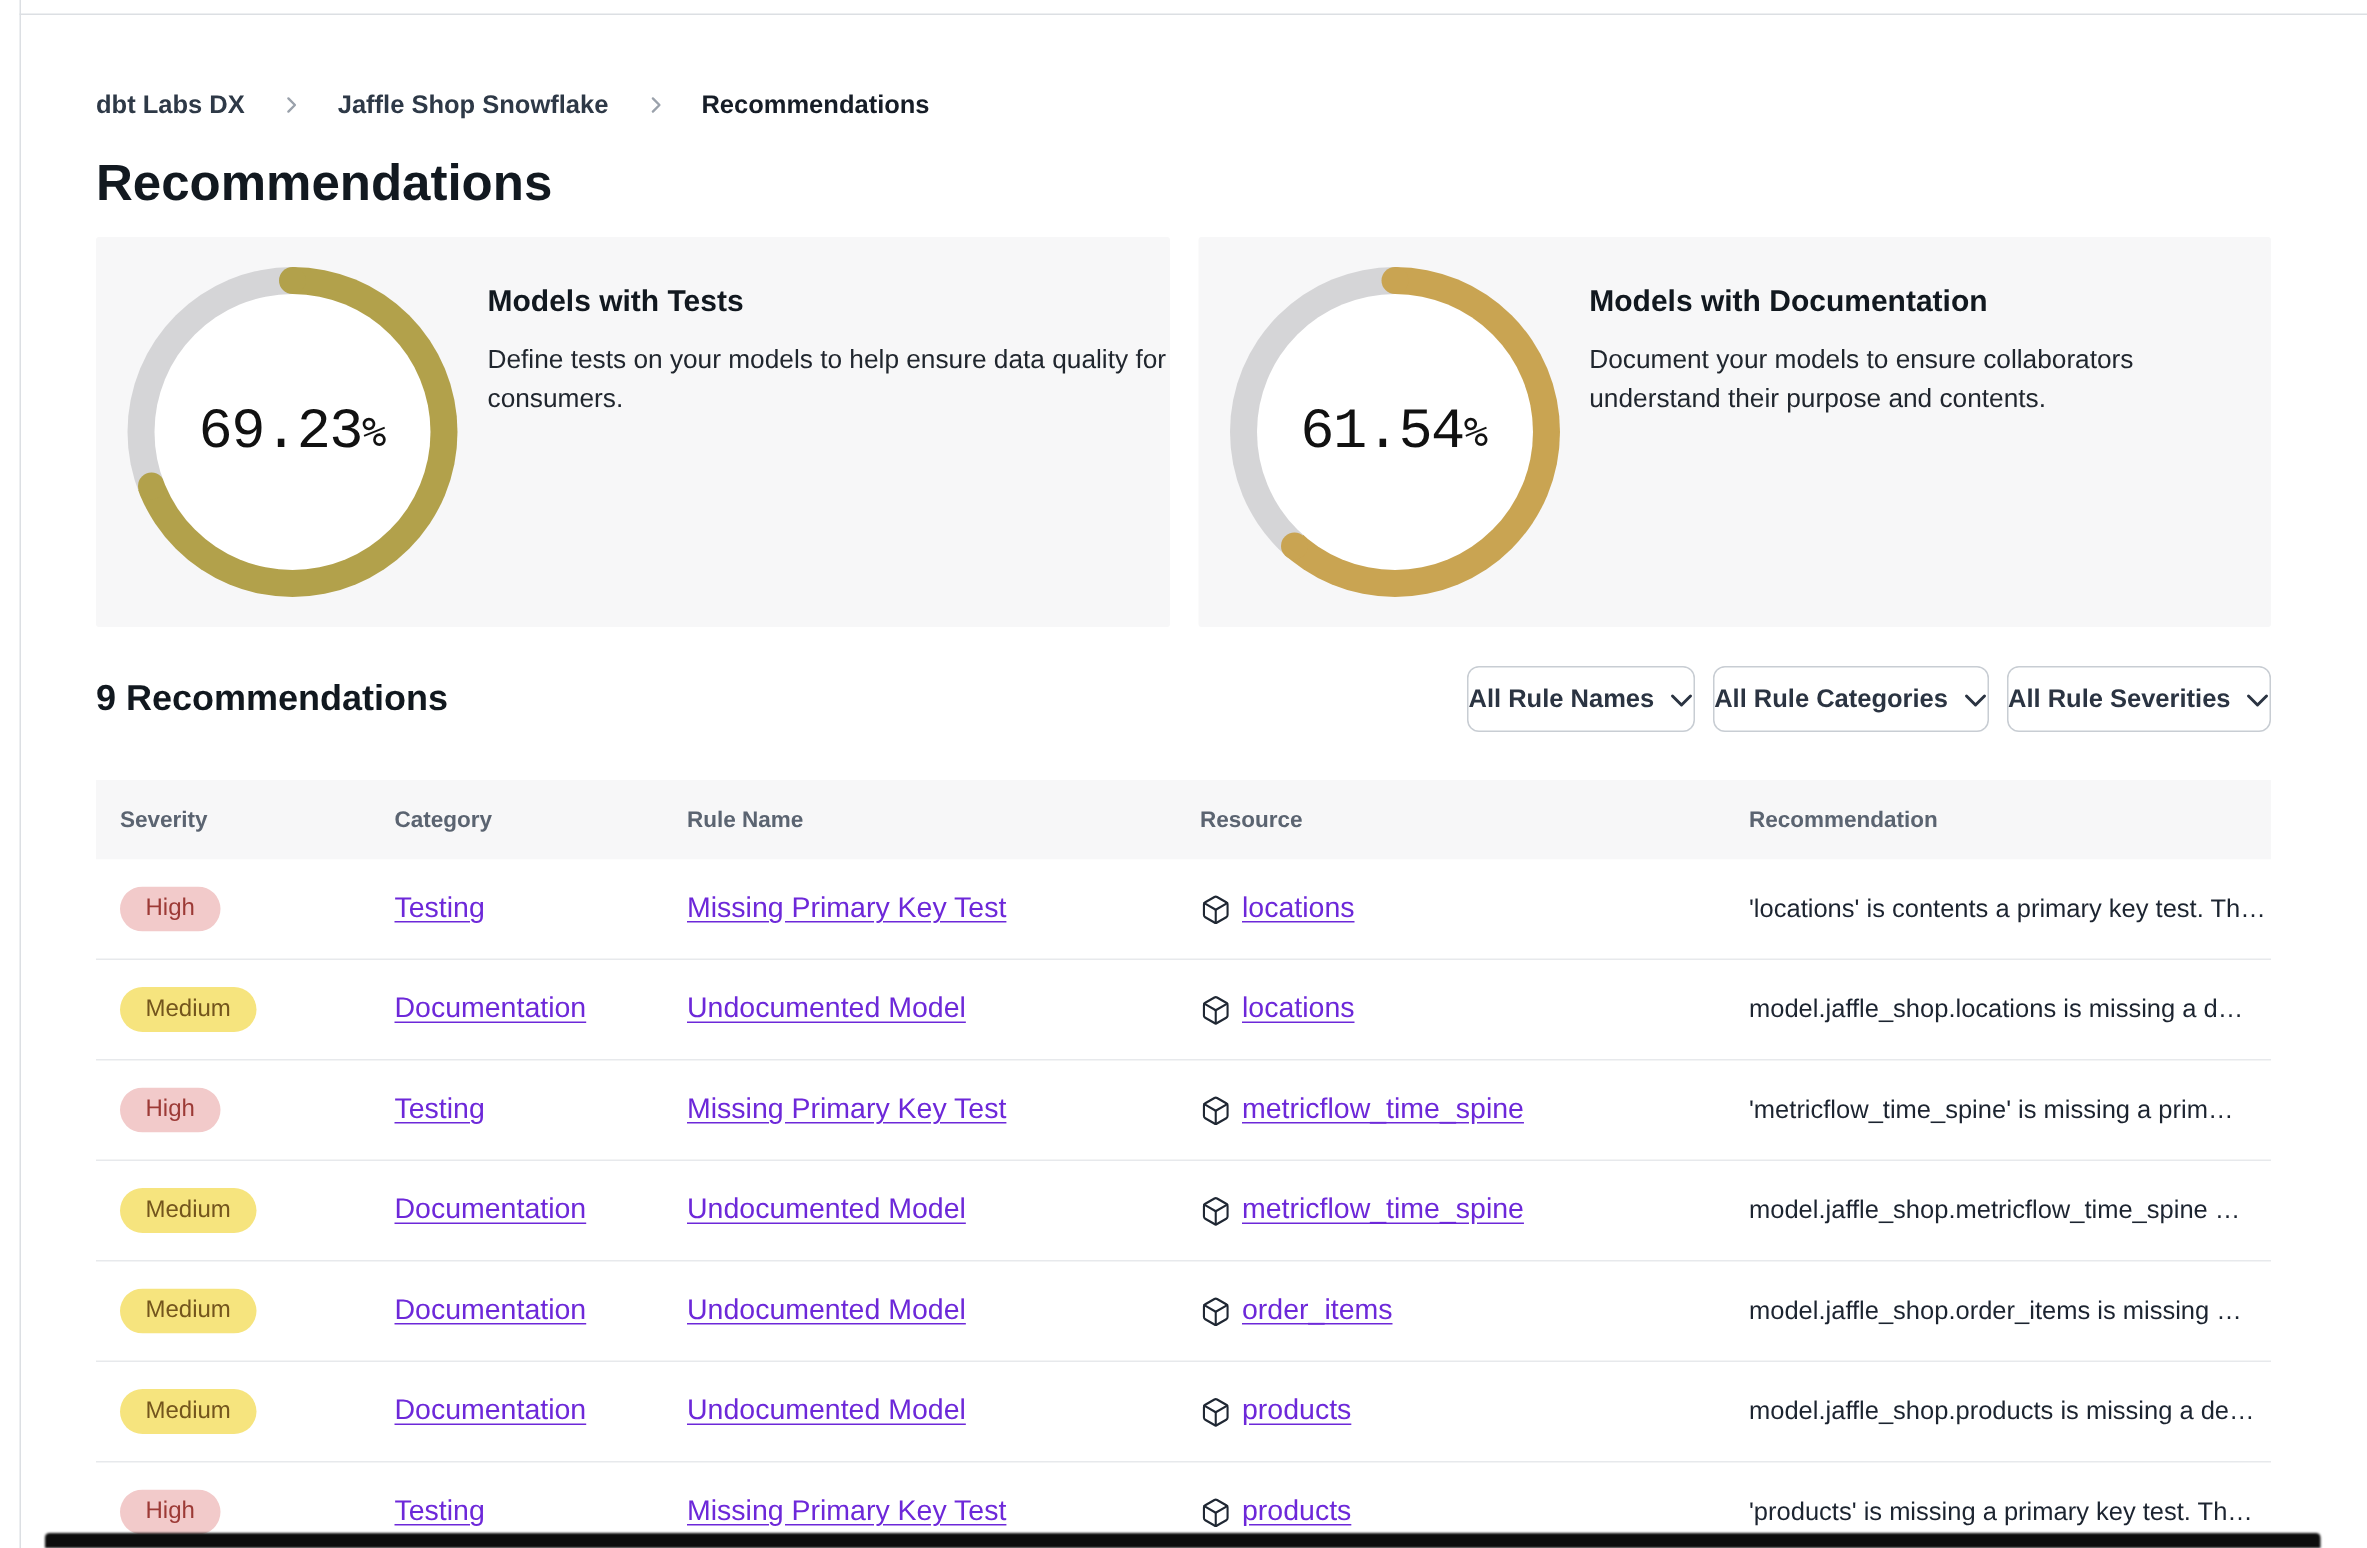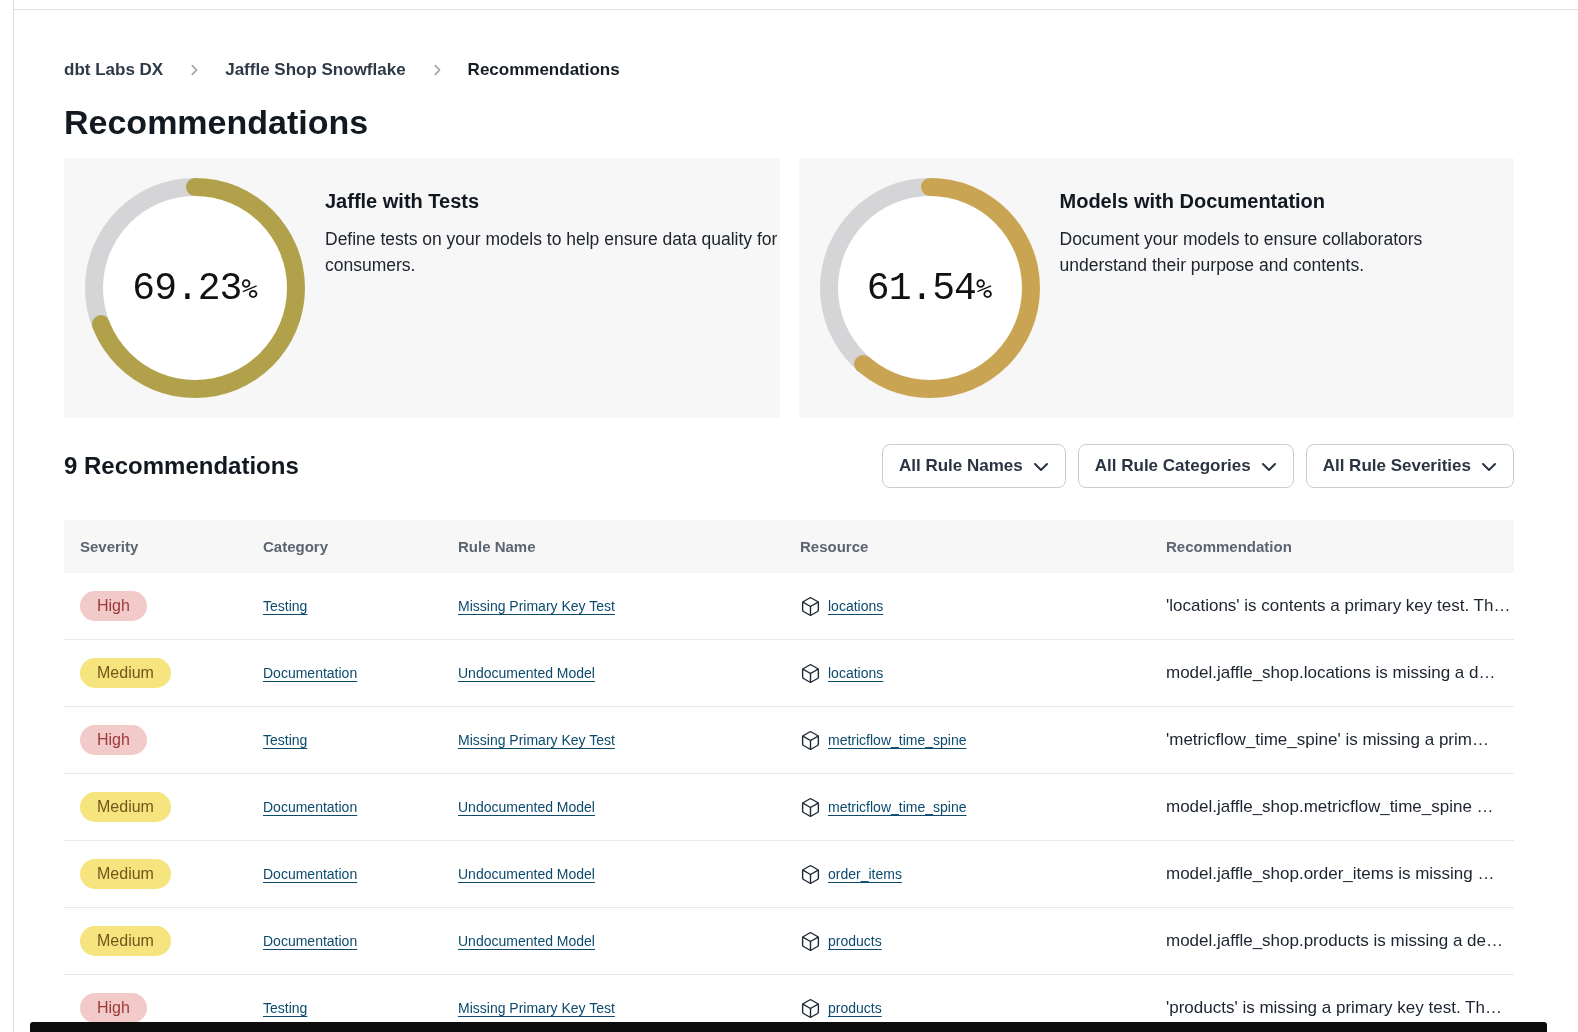--- a/index.html
+++ b/index.html
@@ -33,37 +33,37 @@
   .pct-unit{font-family:"DejaVu Sans Mono", monospace;font-size:27px;font-weight:500;color:#111;}
   .card-title{position:absolute;left:261px;top:32px;font-size:20px;font-weight:700;color:#11181f;}
   .card-desc{position:absolute;left:261px;top:68px;font-size:17.5px;line-height:26px;color:#20262e;}
   .card:nth-child(1) .card-desc{max-width:470px;}
   .card:nth-child(2) .card-desc{max-width:390px;}
 
   
   .list-head{display:flex;align-items:center;justify-content:space-between;height:44px;margin-bottom:32px;}
   .list-title{font-size:24px;font-weight:700;color:#11181f;text-align:right;}
   .filters{display:flex;gap:12px;}
-  .filter-btn{display:flex;align-items:center;gap:10px;height:44px;padding:0 16px;
+  .filter-btn{display:flex;align-items:center;gap:10px;height:44px;padding:0 0;
     background:#fff;border:1px solid #c8cdd3;border-radius:8px;cursor:pointer;
     font-family:"Liberation Sans", sans-serif;font-size:17px;font-weight:600;color:#2b3442;}
   .filter-btn svg{margin-top:2px;}
 
   
   .table{width:1450px;}
   .thead,.trow{display:grid;grid-template-columns:183px 195px 342px 366px 1fr;align-items:center;}
   .thead{height:53px;background:#f7f7f8;}
   .thead .cell{font-size:15px;font-weight:600;color:#5b6471;}
   .cell{padding-left:16px;overflow:hidden;white-space:nowrap;}
   .trow{height:66px;border-top:1px solid #e7e9ec;background:#fff;}
   .trow:first-child{border-top:none;}
   .badge{display:inline-block;padding:6px 17px;border-radius:999px;font-size:16px;font-weight:400;}
   .badge-high{background:#f2caca;color:#9c3a36;}
   .badge-medium{background:#f6e47e;color:#73551d;}
-  .link{color:#0c4a6e;text-decoration:underline;text-underline-offset:3px;font-size:14px;cursor:pointer;}
+  .link{color:#6d28d9;text-decoration:underline;text-underline-offset:3px;font-size:19px;cursor:pointer;}
   .cell.res{display:flex;align-items:center;gap:7px;}
   .cell.res svg{flex:none;}
   .cell.rec{font-size:17px;color:#1c2430;}
 
   .bottom-bar{position:absolute;left:30px;right:31px;bottom:0;height:10px;background:#0d0d0d;
     border-radius:3px 3px 0 0;filter:blur(0.6px);z-index:5;}
 </style>
 </head>
 <body>
 
@@ -93,21 +93,21 @@
   <div class="cards">
     <div class="card">
       <div class="donut" style="background: conic-gradient(rgb(178, 161, 75) 69.23%, rgb(213, 213, 215) 0deg);">
         <div class="donut-center">
           <span class="pct">69.23</span>
             <span class="pct-unit">%</span>
         </div>
       <div class="cap" style="left: 101px; top: 0px; background: rgb(178, 161, 75);"></div>
           <div class="cap" style="left: 6.56509px; top: 136.82px; background: rgb(178, 161, 75);"></div>
         </div>
-      <div class="card-title">Jaffle with Tests</div>
+      <div class="card-title">Models with Tests</div>
       <div class="card-desc">Define tests on your models to help ensure data quality for consumers.</div>
     </div>
     <div class="card">
       <div class="donut" style="background: conic-gradient(rgb(201, 164, 82) 61.54%, rgb(213, 213, 215) 0deg);">
         <div class="donut-center">
           <span class="pct">61.54</span>
             <span class="pct-unit">%</span>
         </div>
       <div class="cap" style="left: 101px; top: 0px; background: rgb(201, 164, 82);"></div>
           <div class="cap" style="left: 34.0173px; top: 176.593px; background: rgb(201, 164, 82);"></div>

